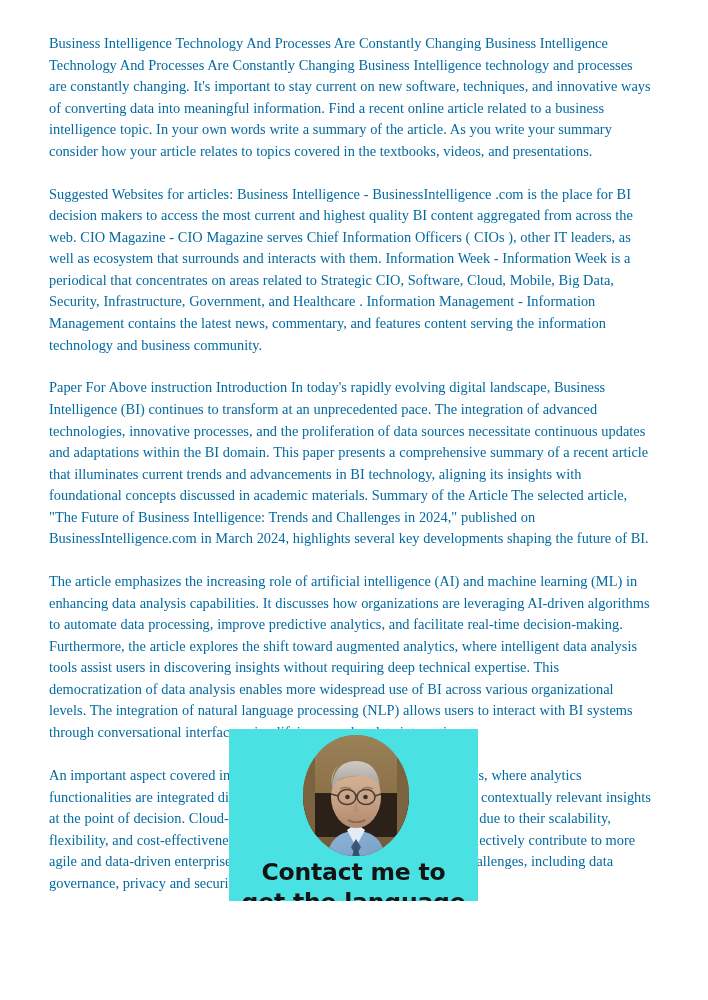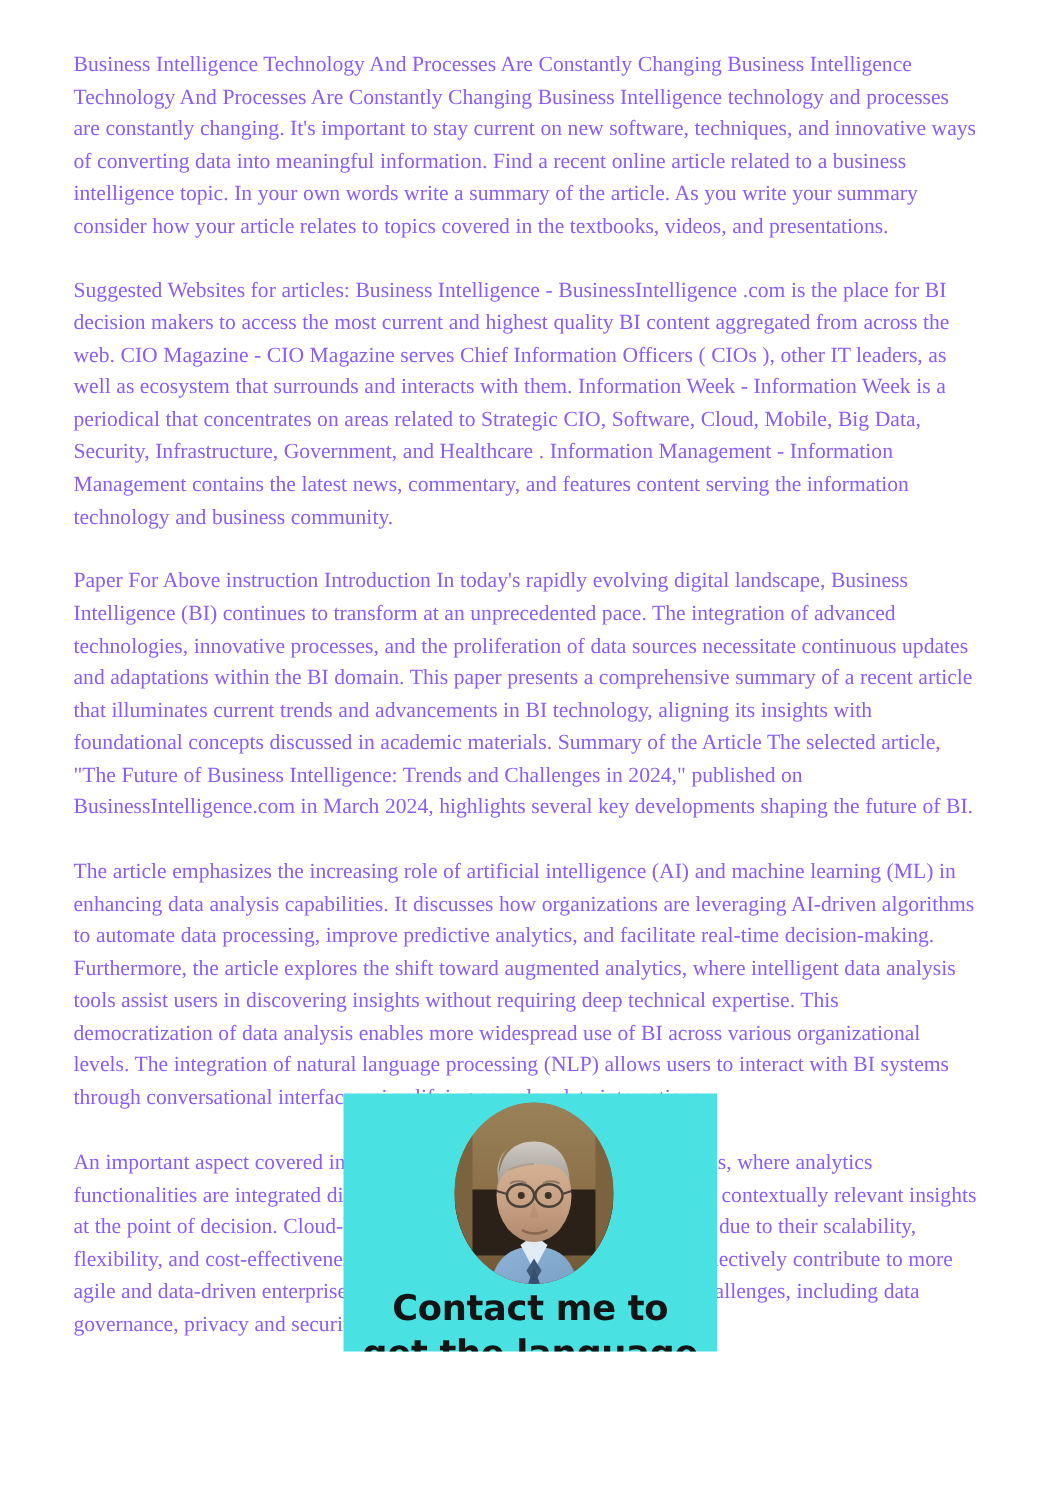--- a/index.html
+++ b/index.html
@@ -22,21 +22,21 @@
   #doc-body {
     position: absolute;
     left: 49px;
     top: 33px;
     width: 602px;
   }
   .para {
     font-family: "Liberation Serif", "DejaVu Serif", serif;
     font-size: 14.4px;
     line-height: 21.55px;
-    color: #8b5cf6;
+    color: #0369a1;
     text-align: left;
     margin: 0 0 21.4px 0;
     letter-spacing: 0.01px;
     word-spacing: 0.1px;
   }
   .para:last-child { margin-bottom: 0; }
 
   
   #contact-overlay {
     position: absolute;

